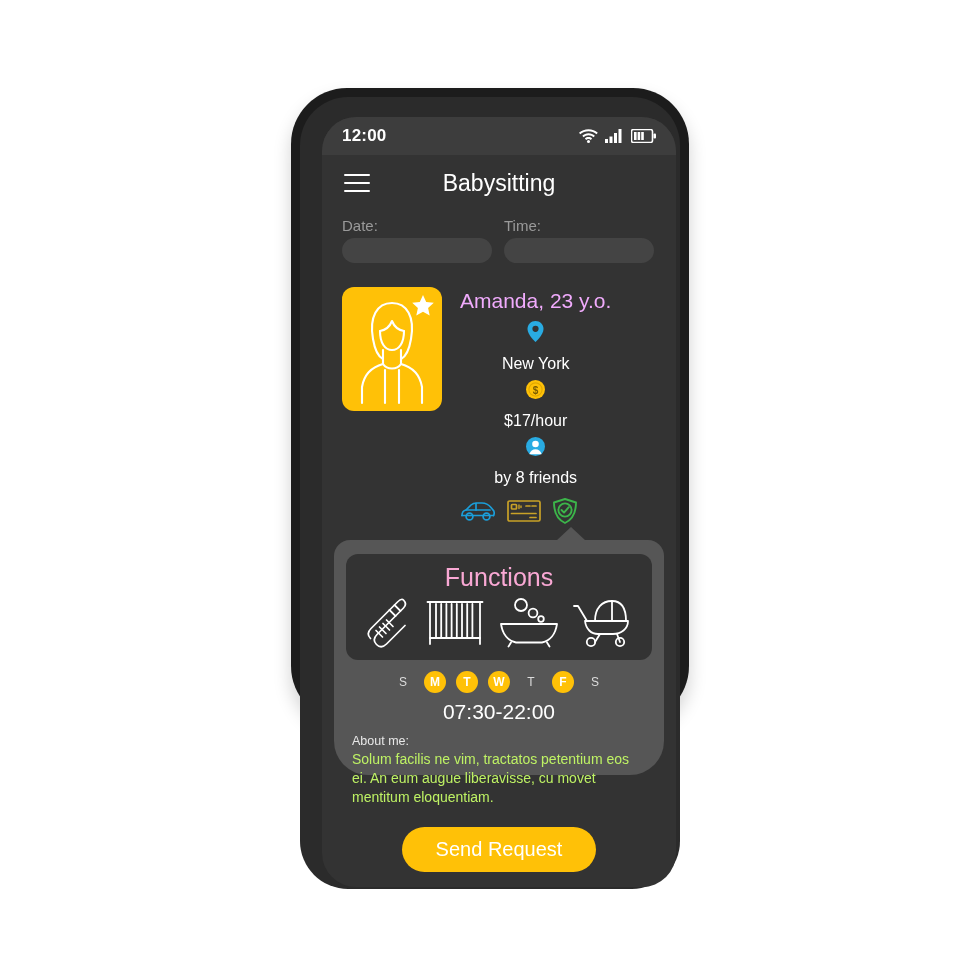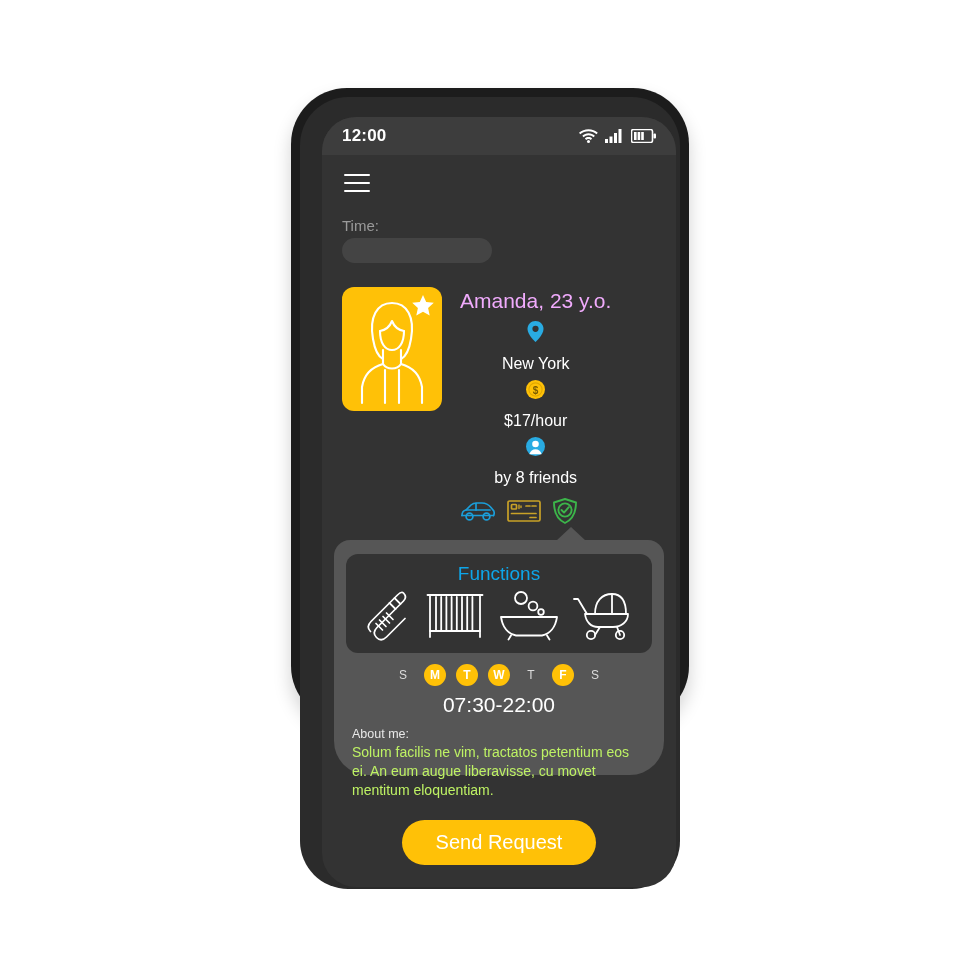--- a/index.html
+++ b/index.html
@@ -203,22 +203,22 @@
     border-left: 15px solid transparent;
     border-right: 15px solid transparent;
     border-bottom: 14px solid #565656;
   }
   .functions-panel {
     background: #333333;
     border-radius: 12px;
     padding: 9px 8px 12px 8px;
   }
   .functions-title {
-    color: #0ea5e9;
-    font-size: 19px;
+    color: #f9a8d4;
+    font-size: 25px;
     text-align: center;
     margin-bottom: 4px;
   }
   .functions-icons {
     display: flex;
     justify-content: space-around;
     align-items: flex-end;
     padding: 0 6px;
   }
   .functions-icons svg { display: block; }
@@ -322,24 +322,29 @@
           </span>
         </div>
       </div>
 
       <div class="app-header">
         <div class="menu-icon">
           <span></span>
             <span></span>
             <span></span>
         </div>
+        <div class="app-title">Babysitting</div>
       </div>
 
       <div class="form-area">
         <div class="form-row">
+          <div class="form-field field-date">
+            <div class="field-label">Date:</div>
+            <input class="field-input" value="" placeholder="" style="">
+          </div>
           <div class="form-field field-time">
             <div class="field-label">Time:</div>
             <input class="field-input" value="" placeholder="" style="">
           </div>
         </div>
       </div>
 
       <div class="profile">
         <div class="avatar-card">
           <svg width="100" height="124" viewBox="0 0 100 124">

